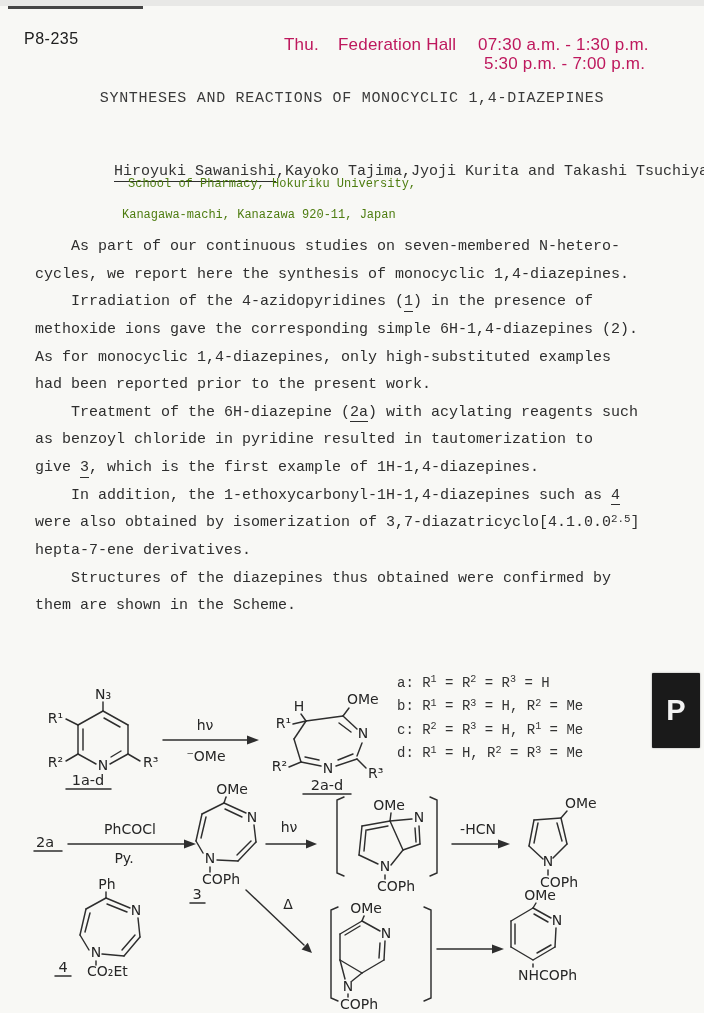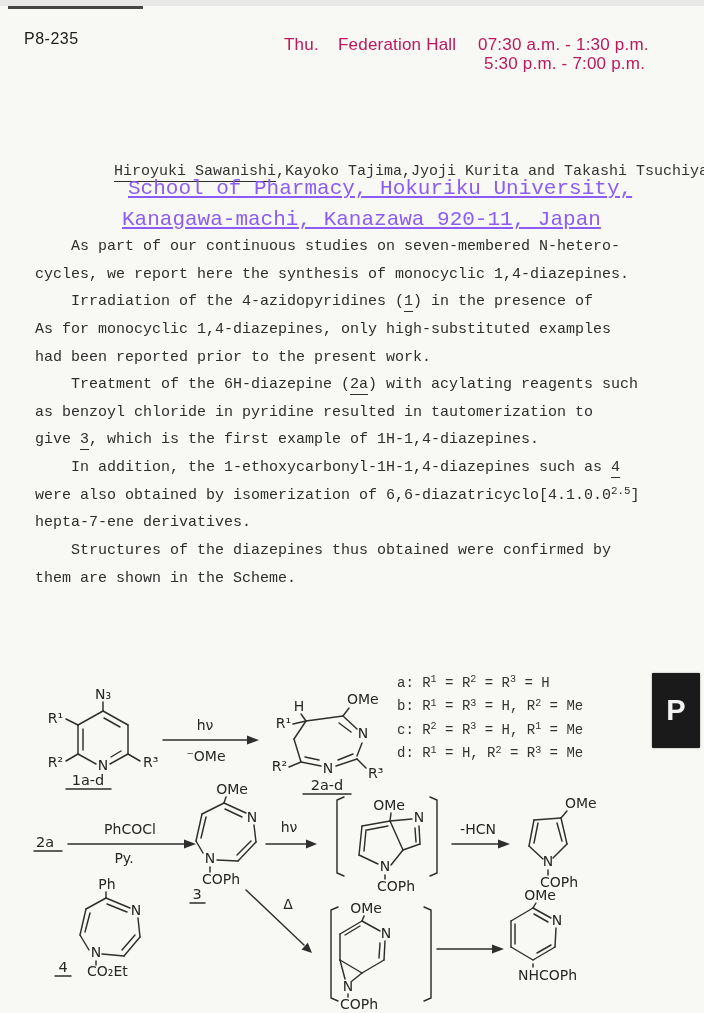--- a/index.html
+++ b/index.html
@@ -11,21 +11,21 @@
   .abs{position:absolute;}
   .sans{font-family:"Liberation Sans",sans-serif;}
   .scan-artifact{background:#262626;opacity:.85;}
   .hdr{font-size:17px;color:#be185d;letter-spacing:.2px;}
   .code{font-size:16px;color:#202020;letter-spacing:.5px;}
   .title{
     width:704px;text-align:center;font-size:15px;letter-spacing:.7px;
     color:#3a3a3a;white-space:pre;
   }
   .authors{font-size:15px;color:#333;white-space:pre;}
-  .affil{font-size:21px;color:#8b5cf6;white-space:pre;text-decoration:underline;}
+  .affil{font-size:12px;color:#4d7c0f;white-space:pre;}
   .u{border-bottom:1.2px solid #2e2e2e;padding-bottom:.5px;}
   .sup{font-size:.72em;position:relative;top:-.45em;}
   #body-lines{font-size:15px;color:#2e2e2e;}
   #body-lines .bl{white-space:pre;height:27.65px;line-height:27.65px;}
   #legend-lines{font-size:14px;color:#333;}
   #legend-lines .bl{white-space:pre;height:23.4px;line-height:23.4px;}
   .ptab{
     width:48px;height:75px;background:#1a1a1a;border-radius:1px;
     display:flex;align-items:center;justify-content:center;
     box-shadow:0 0 2px rgba(0,0,0,.4);
@@ -48,38 +48,40 @@
 <div class="page">
 
   <div class="abs scan-artifact" style="left:8px;top:0;width:135px;height:3px;"></div>
 
   <div class="abs code sans" style="left:24px;top:24px;">P8-235</div>
   <div class="abs hdr sans" style="left:284px;top:29px;">Thu.</div>
   <div class="abs hdr sans" style="left:338px;top:29px;">Federation Hall</div>
   <div class="abs hdr sans" style="left:478px;top:29px;">07:30 a.m. - 1:30 p.m.</div>
   <div class="abs hdr sans" style="left:484px;top:48px;">5:30 p.m. - 7:00 p.m.</div>
 
+  <div class="abs title" style="left:0;top:84px;">SYNTHESES AND REACTIONS OF MONOCYCLIC 1,4-DIAZEPINES</div>
 
   <div class="abs authors" style="left:78px;top:140px;">
     <span class="u">Hiroyuki Sawanishi</span><span>,Kayoko Tajima,Jyoji Kurita and Takashi Tsuchiya</span>
   </div>
   <div class="abs affil" style="left:128px;top:171px;">School of Pharmacy, Hokuriku University,</div>
   <div class="abs affil" style="left:122px;top:202px;">Kanagawa-machi, Kanazawa 920-11, Japan</div>
 
   <div id="body-lines" class="abs" style="left:35px;top:227px;">
       <div class="bl"><span>    As part of our continuous studies on seven-membered N-hetero-</span></div>
       <div class="bl"><span>cycles, we report here the synthesis of monocyclic 1,4-diazepines.</span></div>
       <div class="bl"><span>    Irradiation of the 4-azidopyridines (</span><span class="u">1</span><span>) in the presence of</span></div>
+      <div class="bl"><span>methoxide ions gave the corresponding simple 6H-1,4-diazepines (2).</span></div>
       <div class="bl"><span>As for monocyclic 1,4-diazepines, only high-substituted examples</span></div>
       <div class="bl"><span>had been reported prior to the present work.</span></div>
       <div class="bl"><span>    Treatment of the 6H-diazepine (</span><span class="u">2a</span><span>) with acylating reagents such</span></div>
       <div class="bl"><span>as benzoyl chloride in pyridine resulted in tautomerization to</span></div>
       <div class="bl"><span>give </span><span class="u">3</span><span>, which is the first example of 1H-1,4-diazepines.</span></div>
       <div class="bl"><span>    In addition, the 1-ethoxycarbonyl-1H-1,4-diazepines such as </span><span class="u">4</span></div>
-      <div class="bl"><span>were also obtained by isomerization of 6,6-diazatricyclo[4.1.0.0</span><span class="sup">2.5</span><span>]</span></div>
+      <div class="bl"><span>were also obtained by isomerization of 3,7-diazatricyclo[4.1.0.0</span><span class="sup">2.5</span><span>]</span></div>
       <div class="bl"><span>hepta-7-ene derivatives.</span></div>
       <div class="bl"><span>    Structures of the diazepines thus obtained were confirmed by</span></div>
       <div class="bl"><span>them are shown in the Scheme.</span></div>
     </div>
 
   <svg class="scheme" width="704" height="353" viewBox="0 0 704 353">
 
     <g>
       <line class="bond" x1="78" y1="59" x2="103" y2="45"></line>
       <line class="bond" x1="103" y1="45" x2="128" y2="59"></line>

